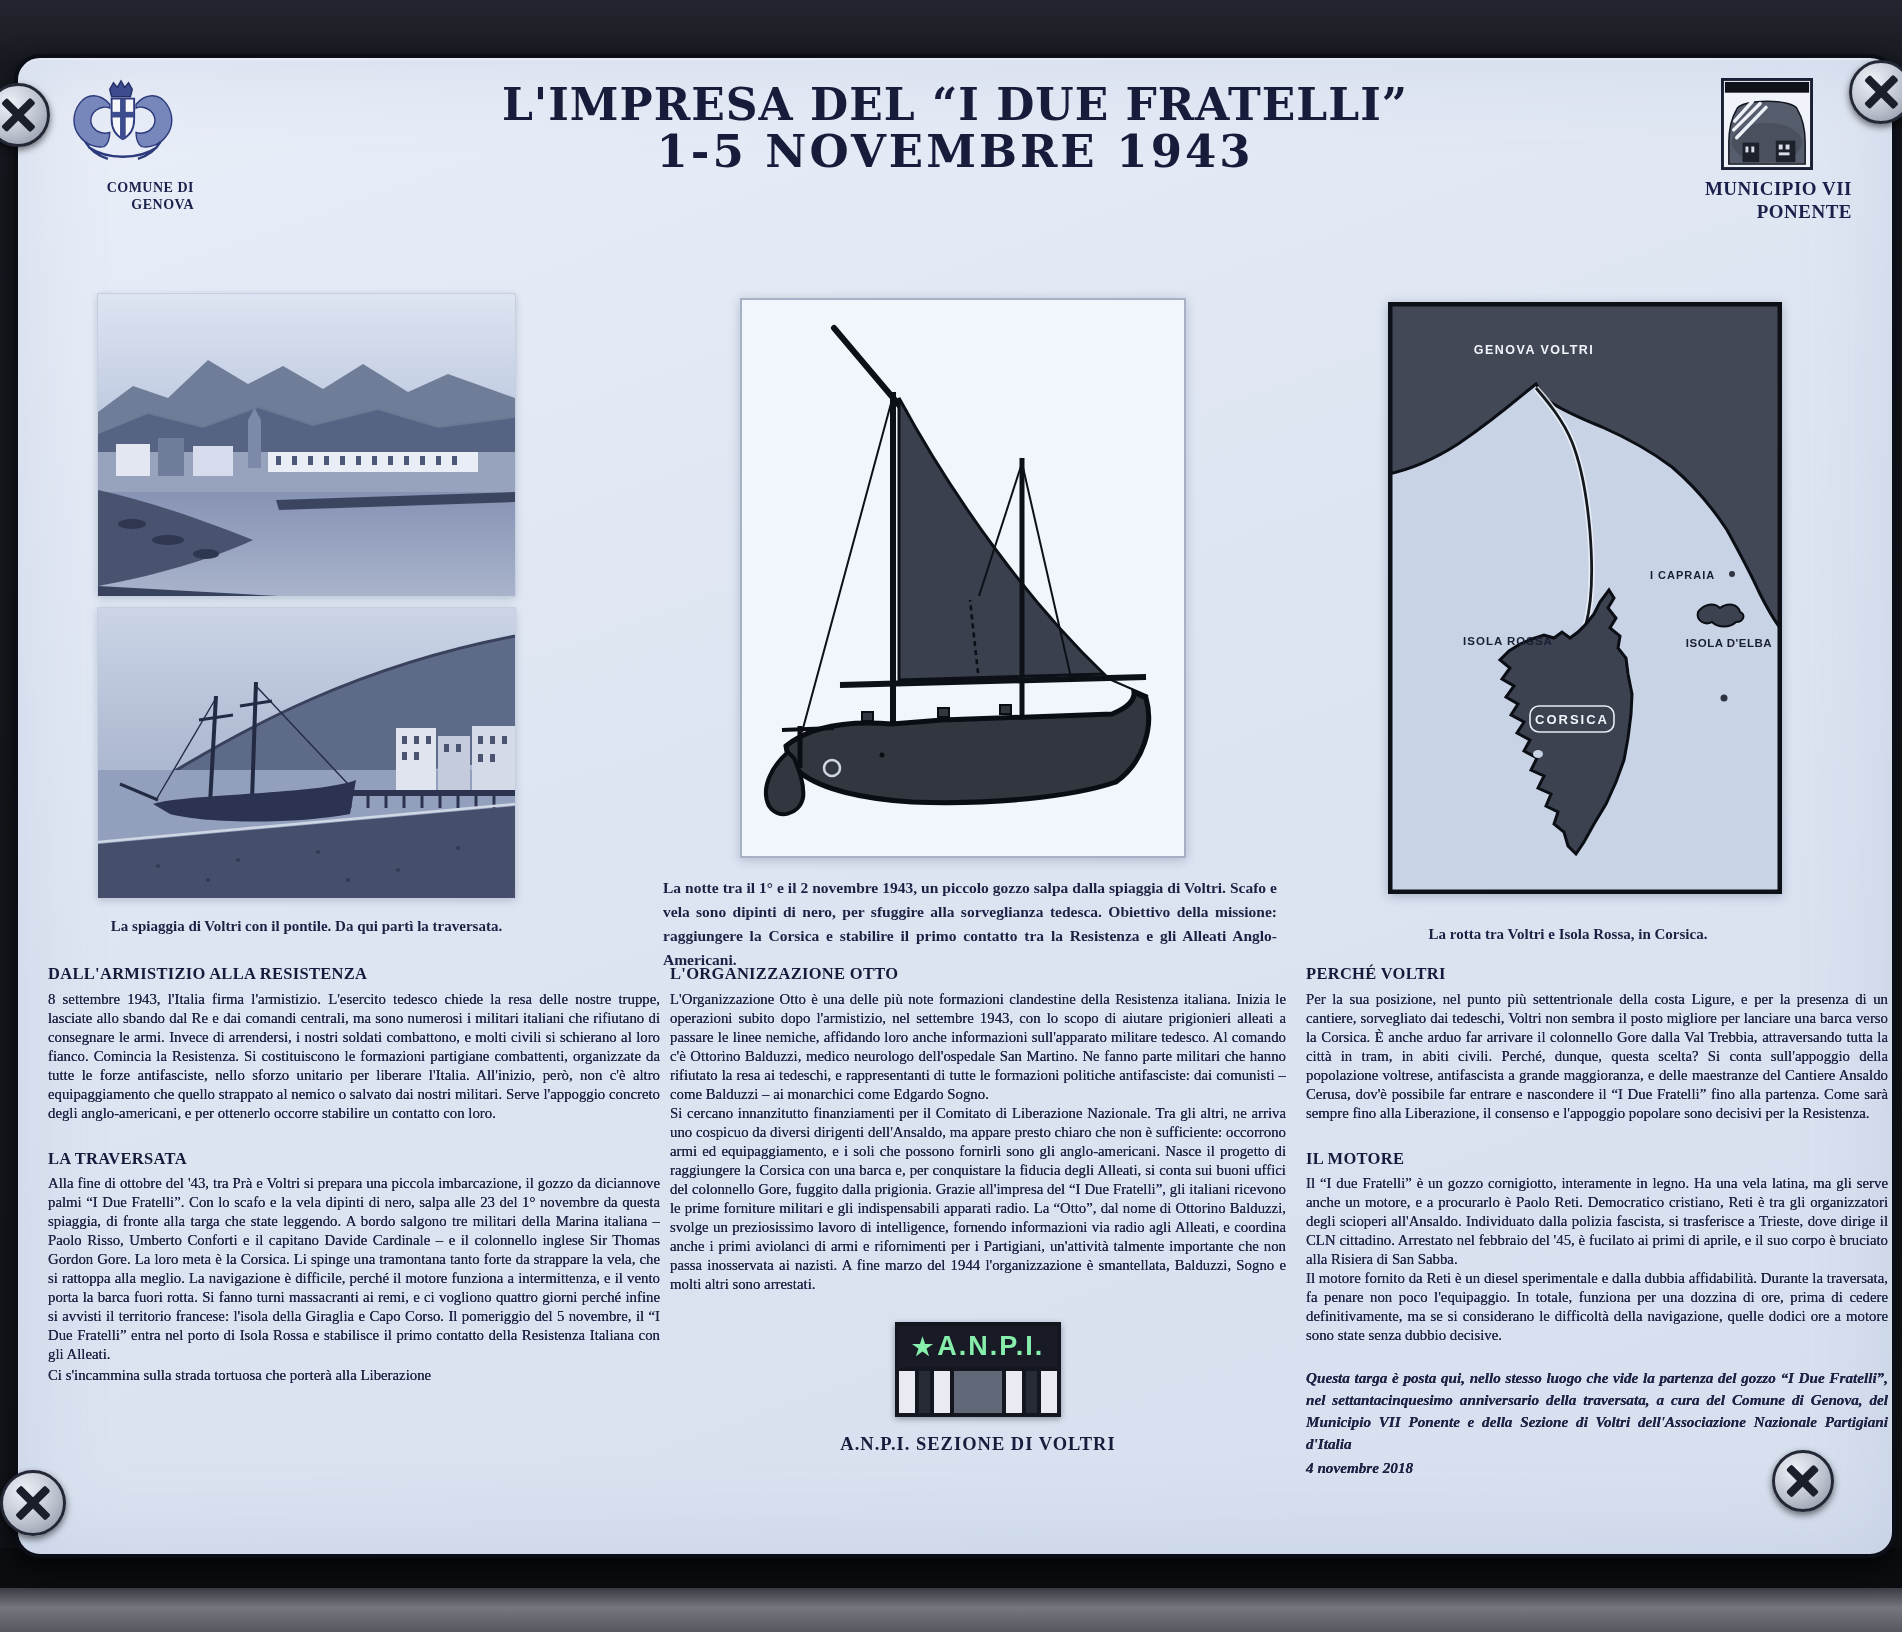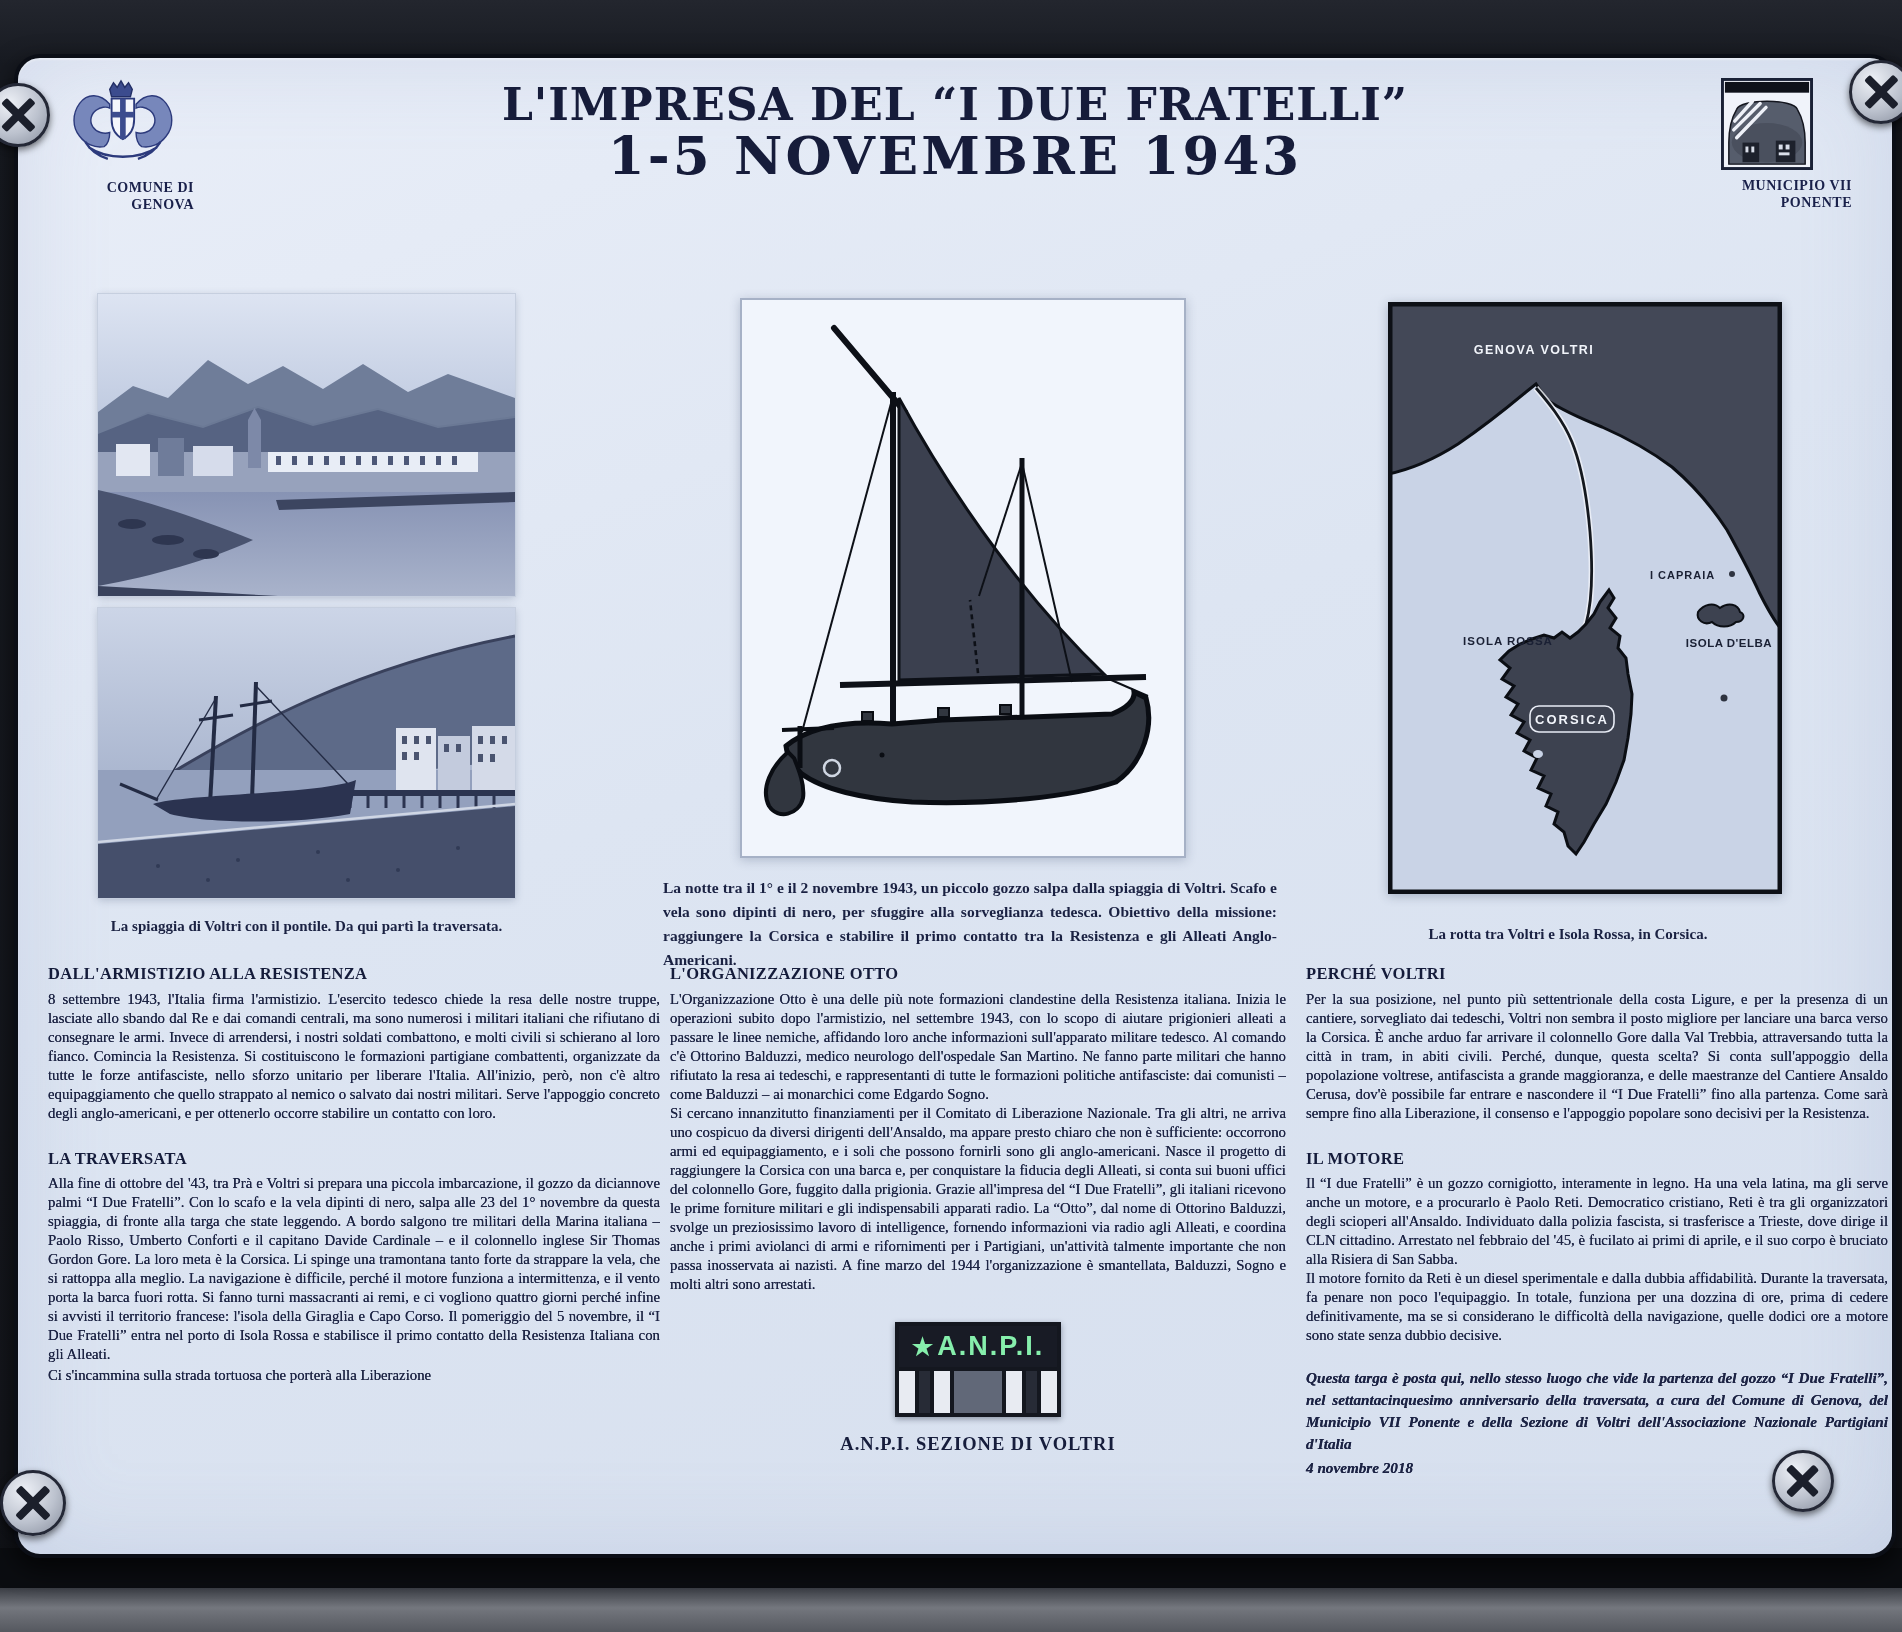--- a/index.html
+++ b/index.html
@@ -23,21 +23,21 @@
          border:3px solid #242836;box-shadow:0 3px 7px rgba(0,0,0,.55);}
   .screw span{position:absolute;left:15%;top:43%;width:70%;height:14%;background:#1b1f2b;border-radius:2px;}
   .screw span:first-child{transform:rotate(45deg);} .screw span:last-child{transform:rotate(-45deg);}
 
   
   .hdr-logo{position:absolute;text-align:center;color:#19204a;}
   .hdr-logo .cap{font:700 14px/1.2 "Liberation Serif",serif;letter-spacing:.5px;margin-top:4px;text-align:right;}
   .title{position:absolute;left:0;right:0;top:22px;text-align:center;color:#161c3a;
          font-family:"DejaVu Serif",serif;font-weight:700;}
   .title .l1{font-size:44px;line-height:1.12;letter-spacing:1px;}
-  .title .l2{font-size:53px;line-height:1.0;letter-spacing:3px;}
+  .title .l2{font-size:45px;line-height:1.0;letter-spacing:3px;}
 
   
   .photo{display:block;box-shadow:0 0 0 1px #c6cfdf, 0 2px 8px rgba(40,55,90,.25);}
   .figcap{font:700 15px/1.45 "Liberation Serif",serif;color:#1a2142;text-align:center;}
   .boatpanel{position:absolute;background:#f1f5fc;border:2px solid #a6b1c6;box-shadow:0 2px 10px rgba(40,55,90,.25);}
   .boatcap{position:absolute;font:700 15.5px/24px "Liberation Serif",serif;color:#1a2142;text-align:justify;}
   .mappanel{position:absolute;box-shadow:0 2px 10px rgba(40,55,90,.3);}
 
   
   .col{position:absolute;top:906px;color:#1d2444;}
@@ -96,21 +96,21 @@
         <ellipse cx="47" cy="66" rx="36" ry="20" fill="#4a505e"></ellipse>
         <path d="M14,44 L32,24 M13,53 L40,26 M16,61 L46,30" stroke="#eef1f8" stroke-width="3.5" stroke-linecap="round"></path>
         <rect x="22" y="66" width="17" height="20" fill="#1d212c"></rect>
         <rect x="25" y="70" width="3" height="6" fill="#d9dee9"></rect>
           <rect x="31" y="70" width="3" height="6" fill="#d9dee9"></rect>
         <rect x="56" y="64" width="20" height="22" fill="#1d212c"></rect>
         <rect x="59" y="68" width="4" height="5" fill="#d9dee9"></rect>
           <rect x="66" y="68" width="4" height="5" fill="#d9dee9"></rect>
         <rect x="59" y="76" width="11" height="3" fill="#d9dee9"></rect>
       </svg>
-      <div class="cap" style="font-size:14px">MUNICIPIO VII PONENTE</div>
+      <div class="cap" style="font-size:19px">MUNICIPIO VII PONENTE</div>
     </div>
 
     <div style="position:absolute;left:80px;top:236px;width:417px;">
       <svg class="photo" width="417" height="302" viewBox="0 0 417 302">
         <defs>
           <linearGradient id="sky1" x1="0" y1="0" x2="0" y2="1">
               <stop offset="0" stop-color="#dde4f2"></stop>
               <stop offset="1" stop-color="#b7c3db"></stop>
             </linearGradient>
           <linearGradient id="sea1" x1="0" y1="0" x2="0" y2="1">

